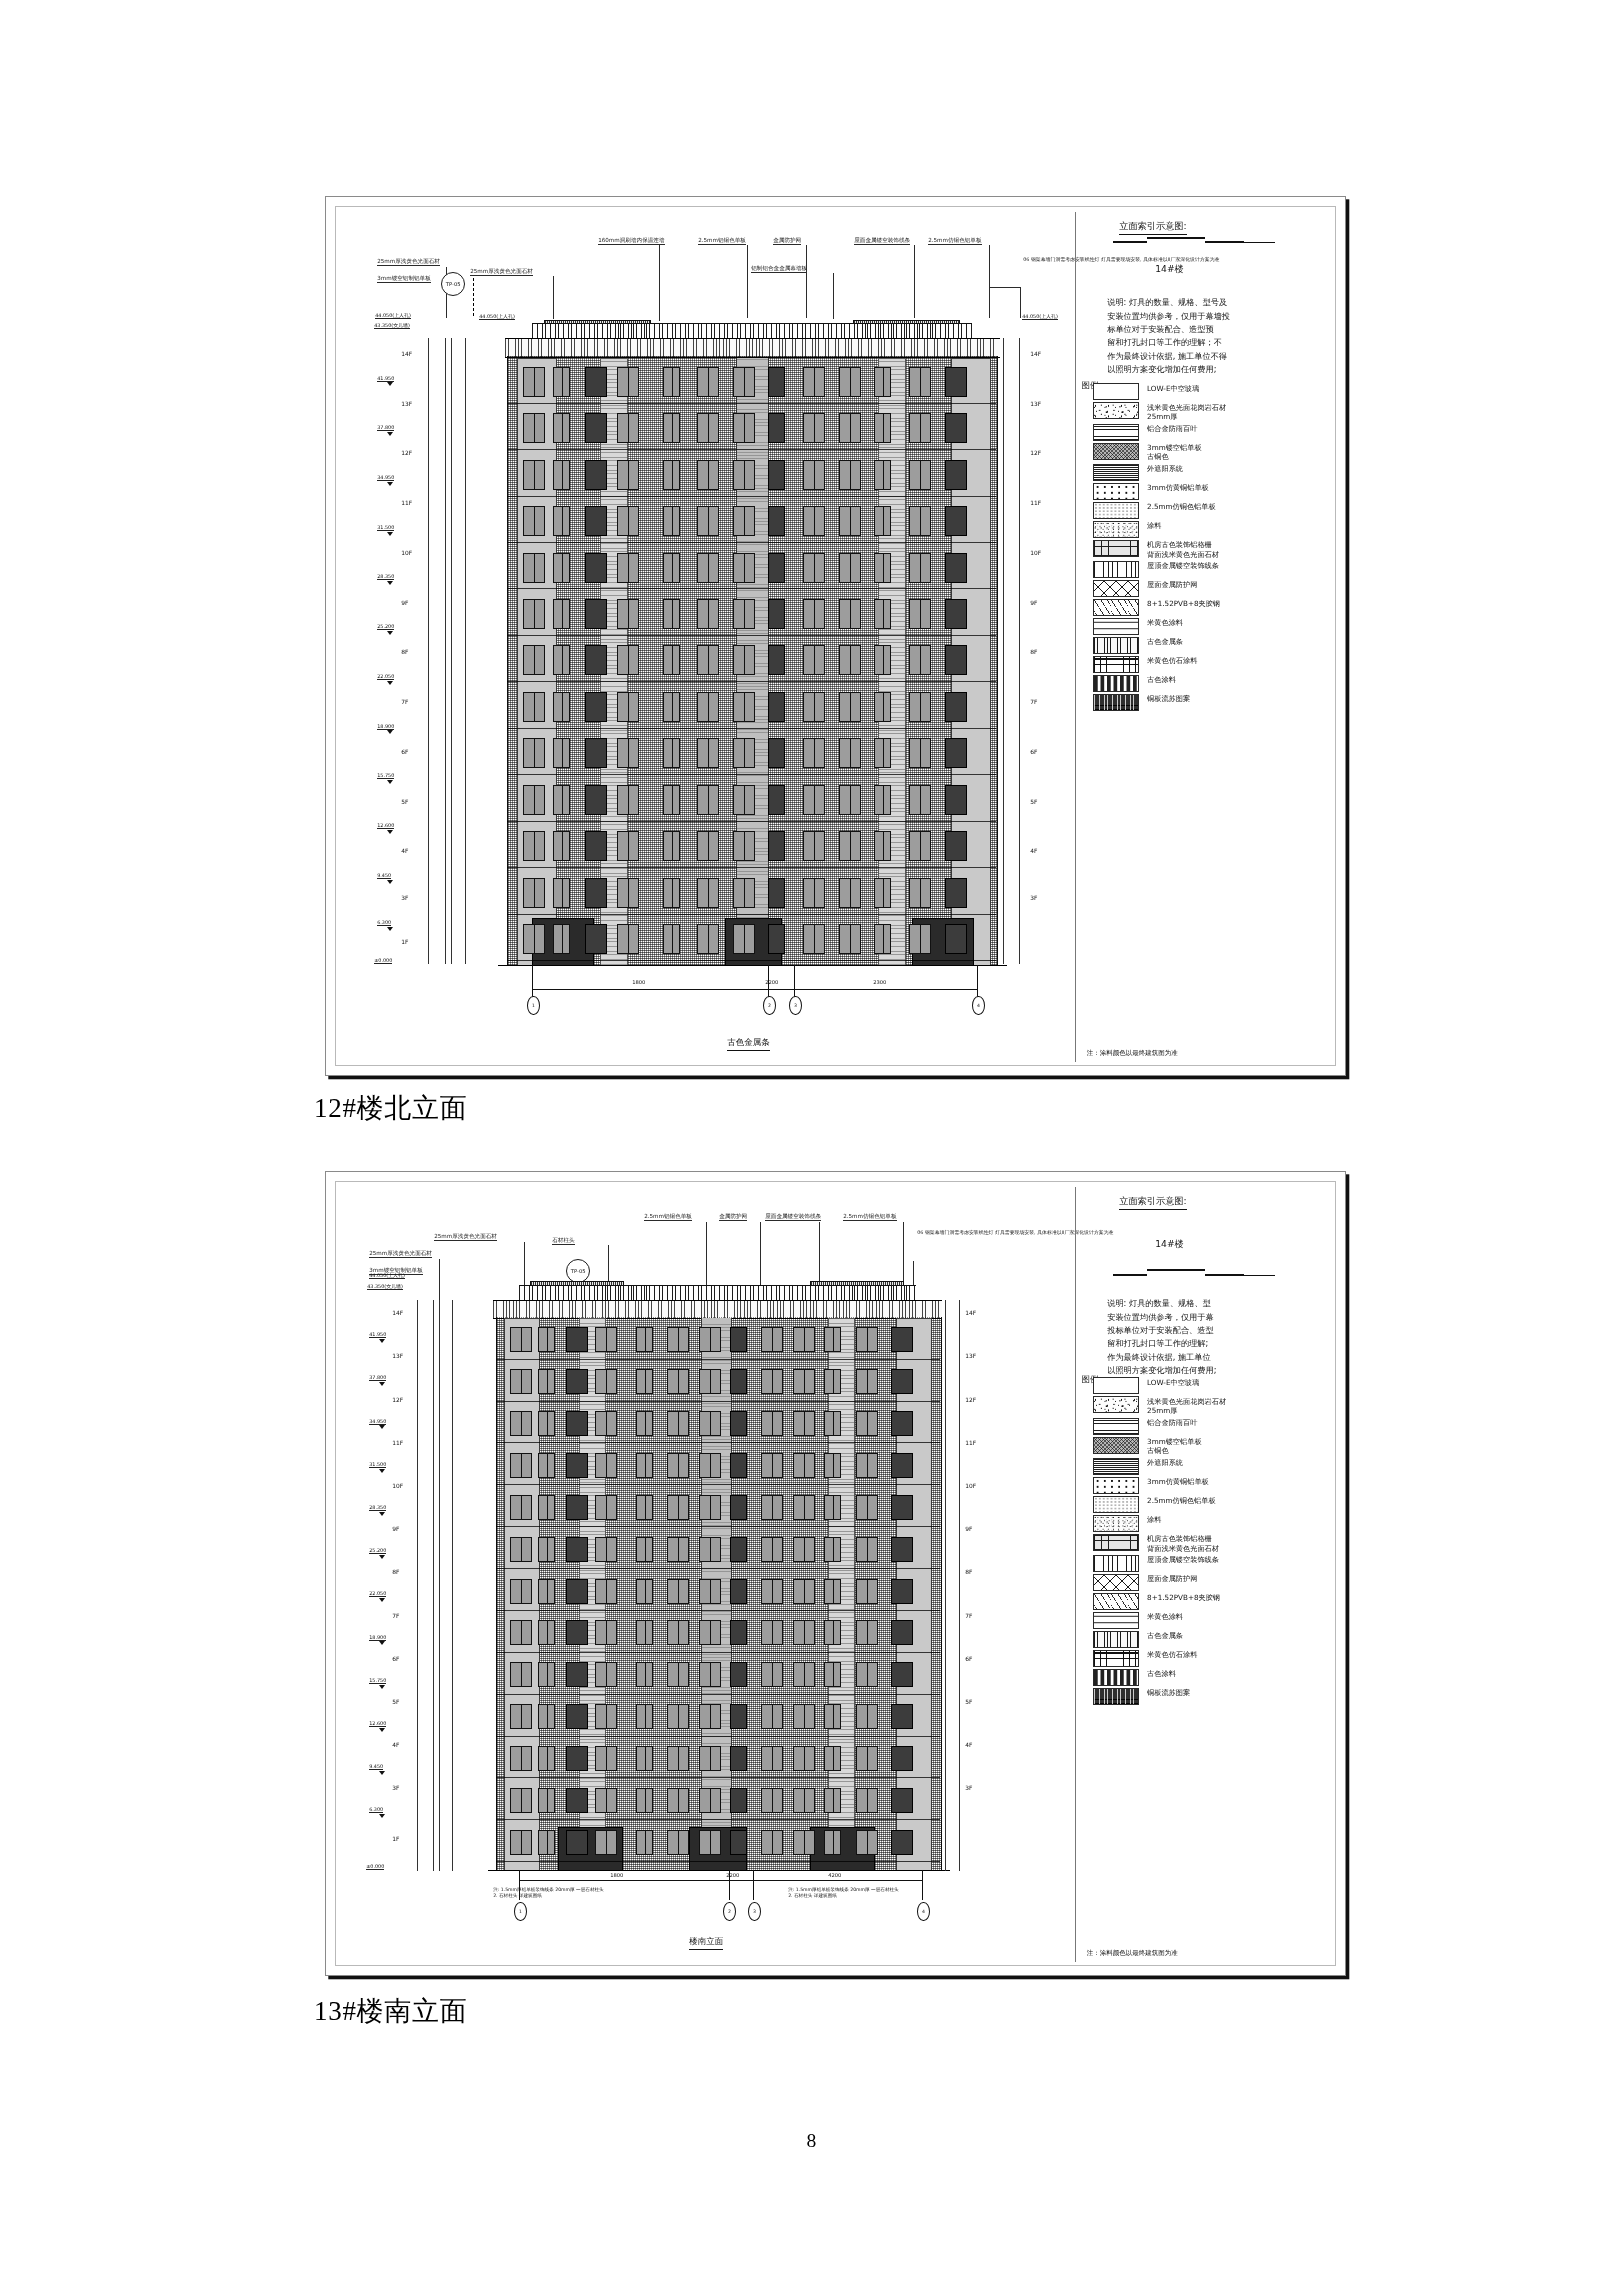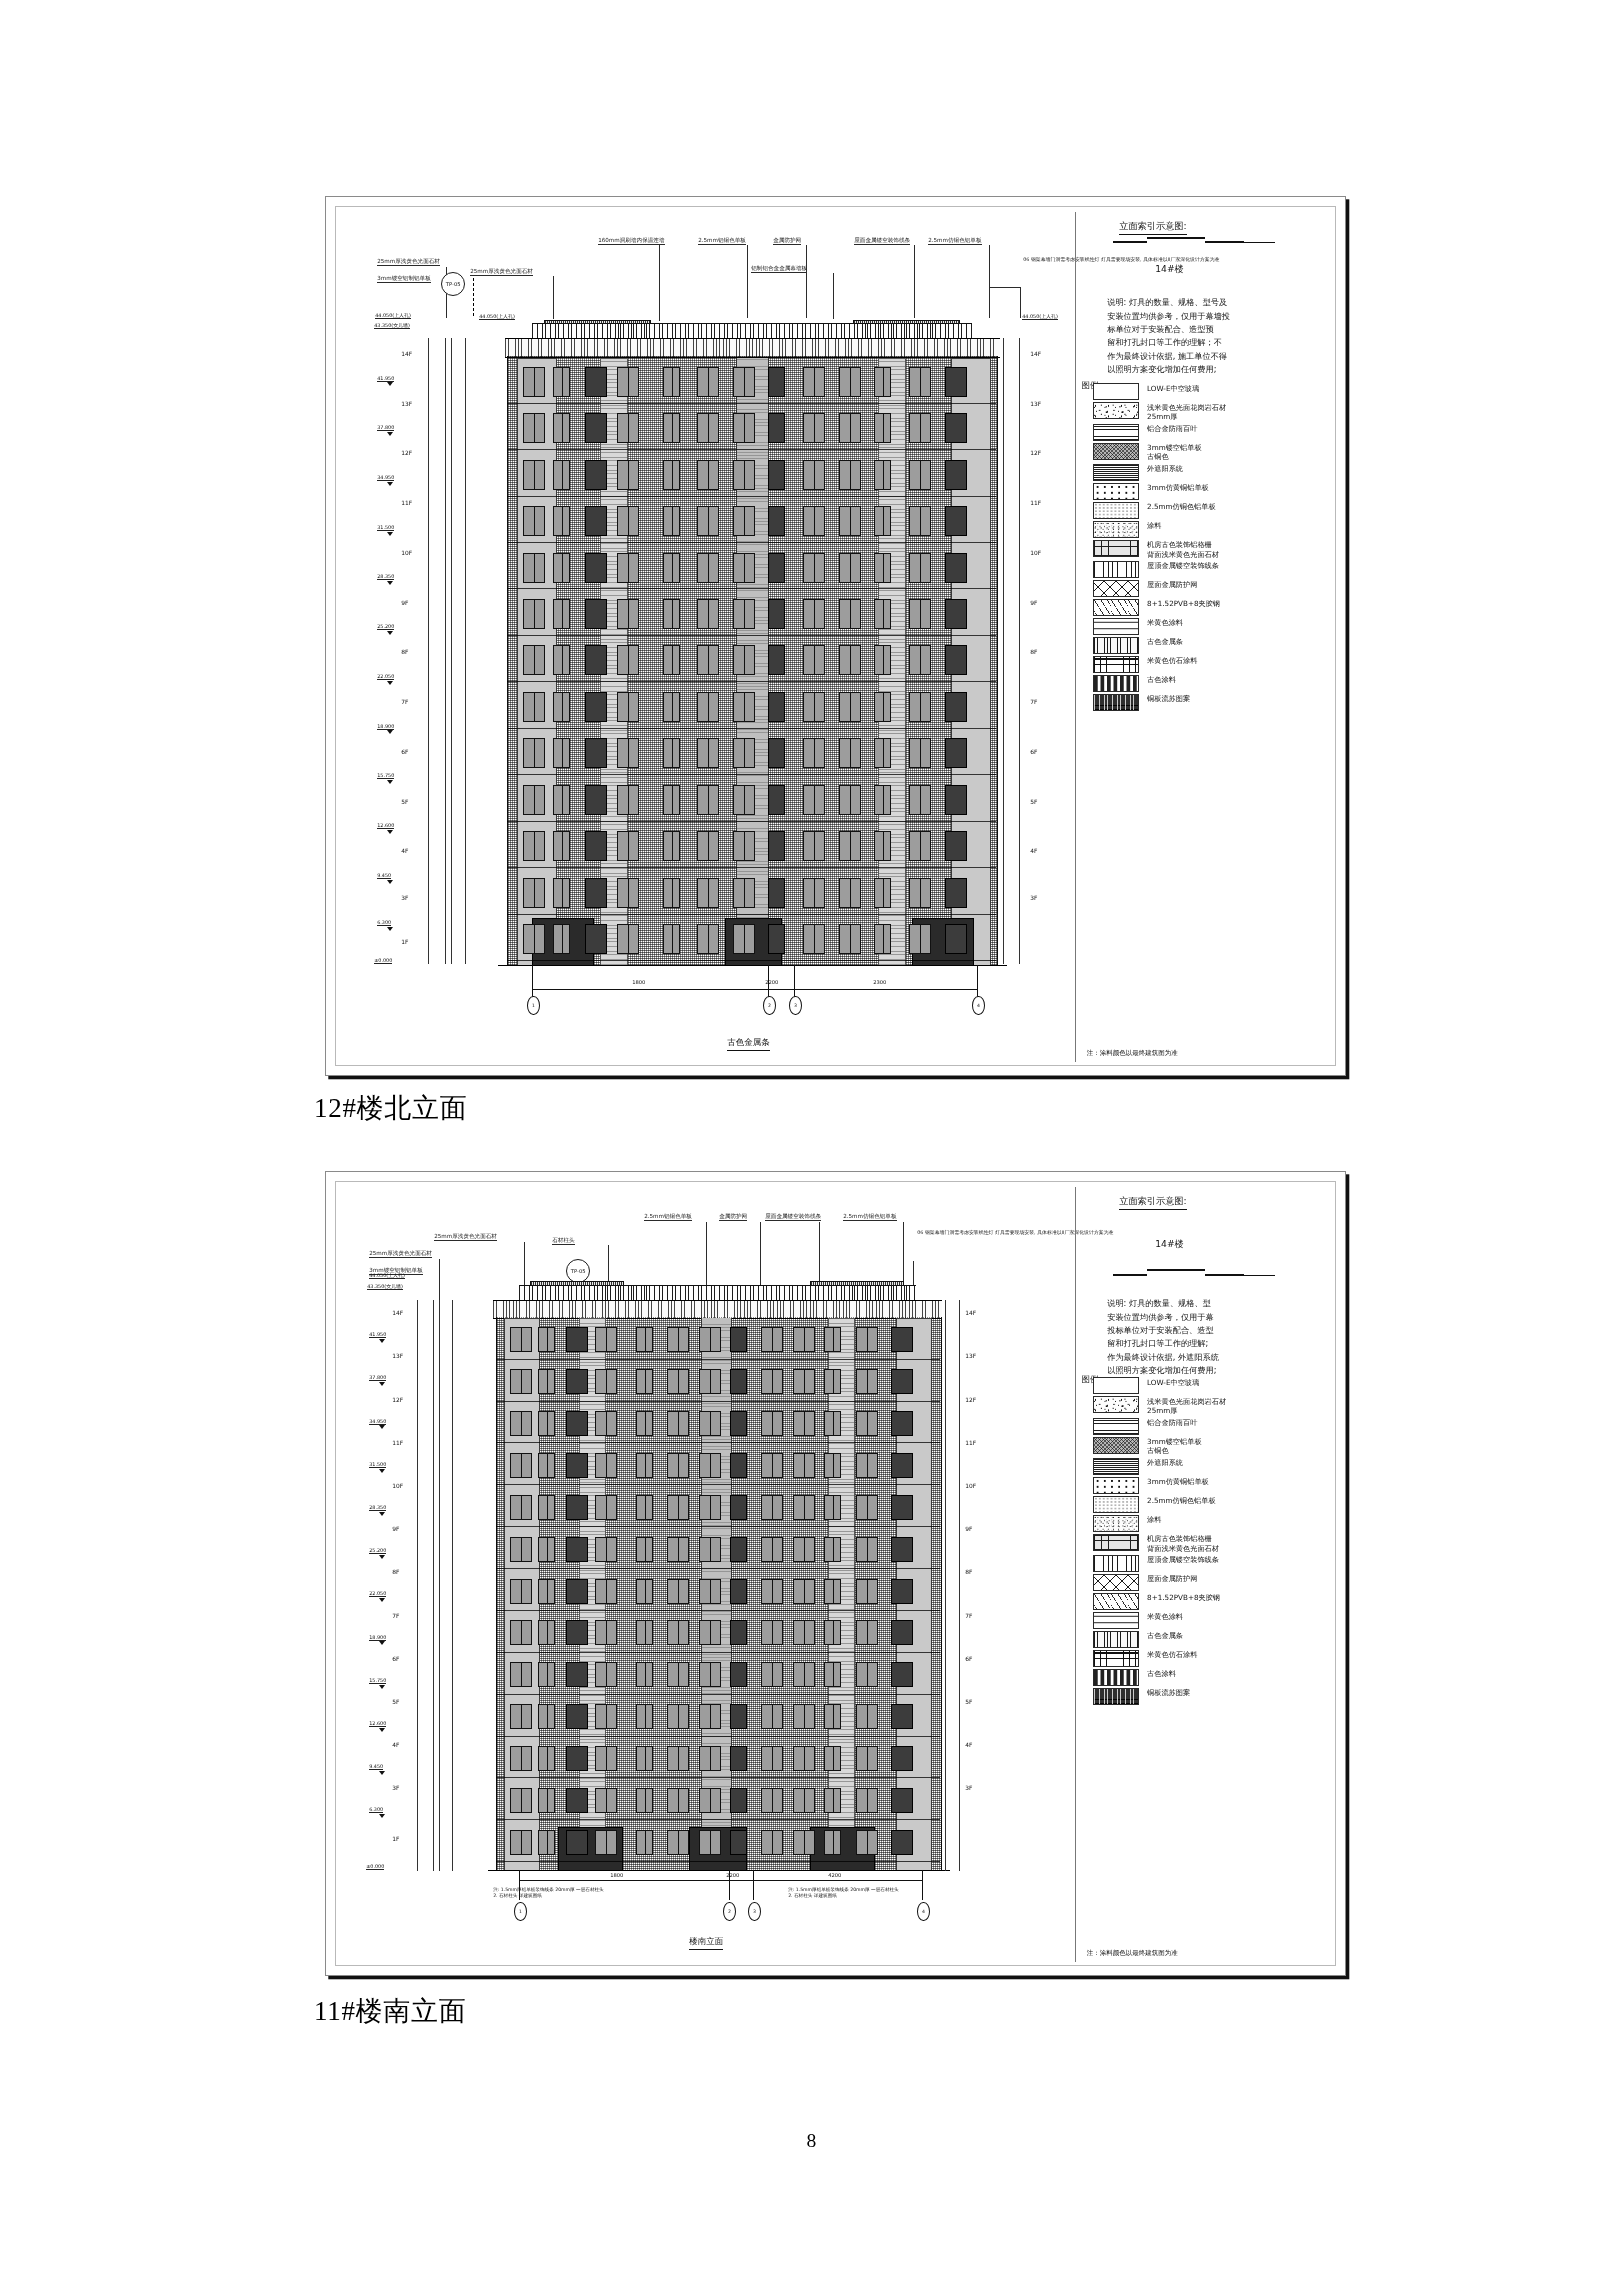--- a/index.html
+++ b/index.html
@@ -1221,21 +1221,21 @@
           <div class="legend-keyplan" style="top:81px;">
             <div class="kp-a"></div>
               <div class="kp-b"></div>
               <div class="kp-c"></div>
               <div class="kp-d"></div>
           </div>
           <div class="legend-note" style="top:110px;">说明: 灯具的数量、规格、型
 安装位置均供参考，仅用于幕
 投标单位对于安装配合、造型
 留和打孔封口等工作的理解;
-作为最终设计依据, 外遮阳系统
+作为最终设计依据, 施工单位
 以照明方案变化增加任何费用;</div>
           <div class="legend-tuli-label" style="left:5.2px; top:187px;">图例:</div>
 
           <div class="legend-list" style="top:190px;">
             <div class="legend-row">
                 <div class="swatch sw-blank"></div>
                 <div class="sw-text">LOW-E中空玻璃</div>
               </div>
             <div class="legend-row">
                 <div class="swatch sw-granite"></div>
@@ -1306,18 +1306,18 @@
               </div>
           </div>
 
           <div class="legend-footnote" style="bottom:3.9px;">注：涂料颜色以最终建筑图为准</div>
         </div>
 
       </div>
     </div>
   </div>
 
-  <div class="fig-caption" id="caption-south">11#楼南立面</div>
+  <div class="fig-caption" id="caption-south">13#楼南立面</div>
 
   <div class="page-number">8</div>
 
 </div>
 
 
 </body></html>

